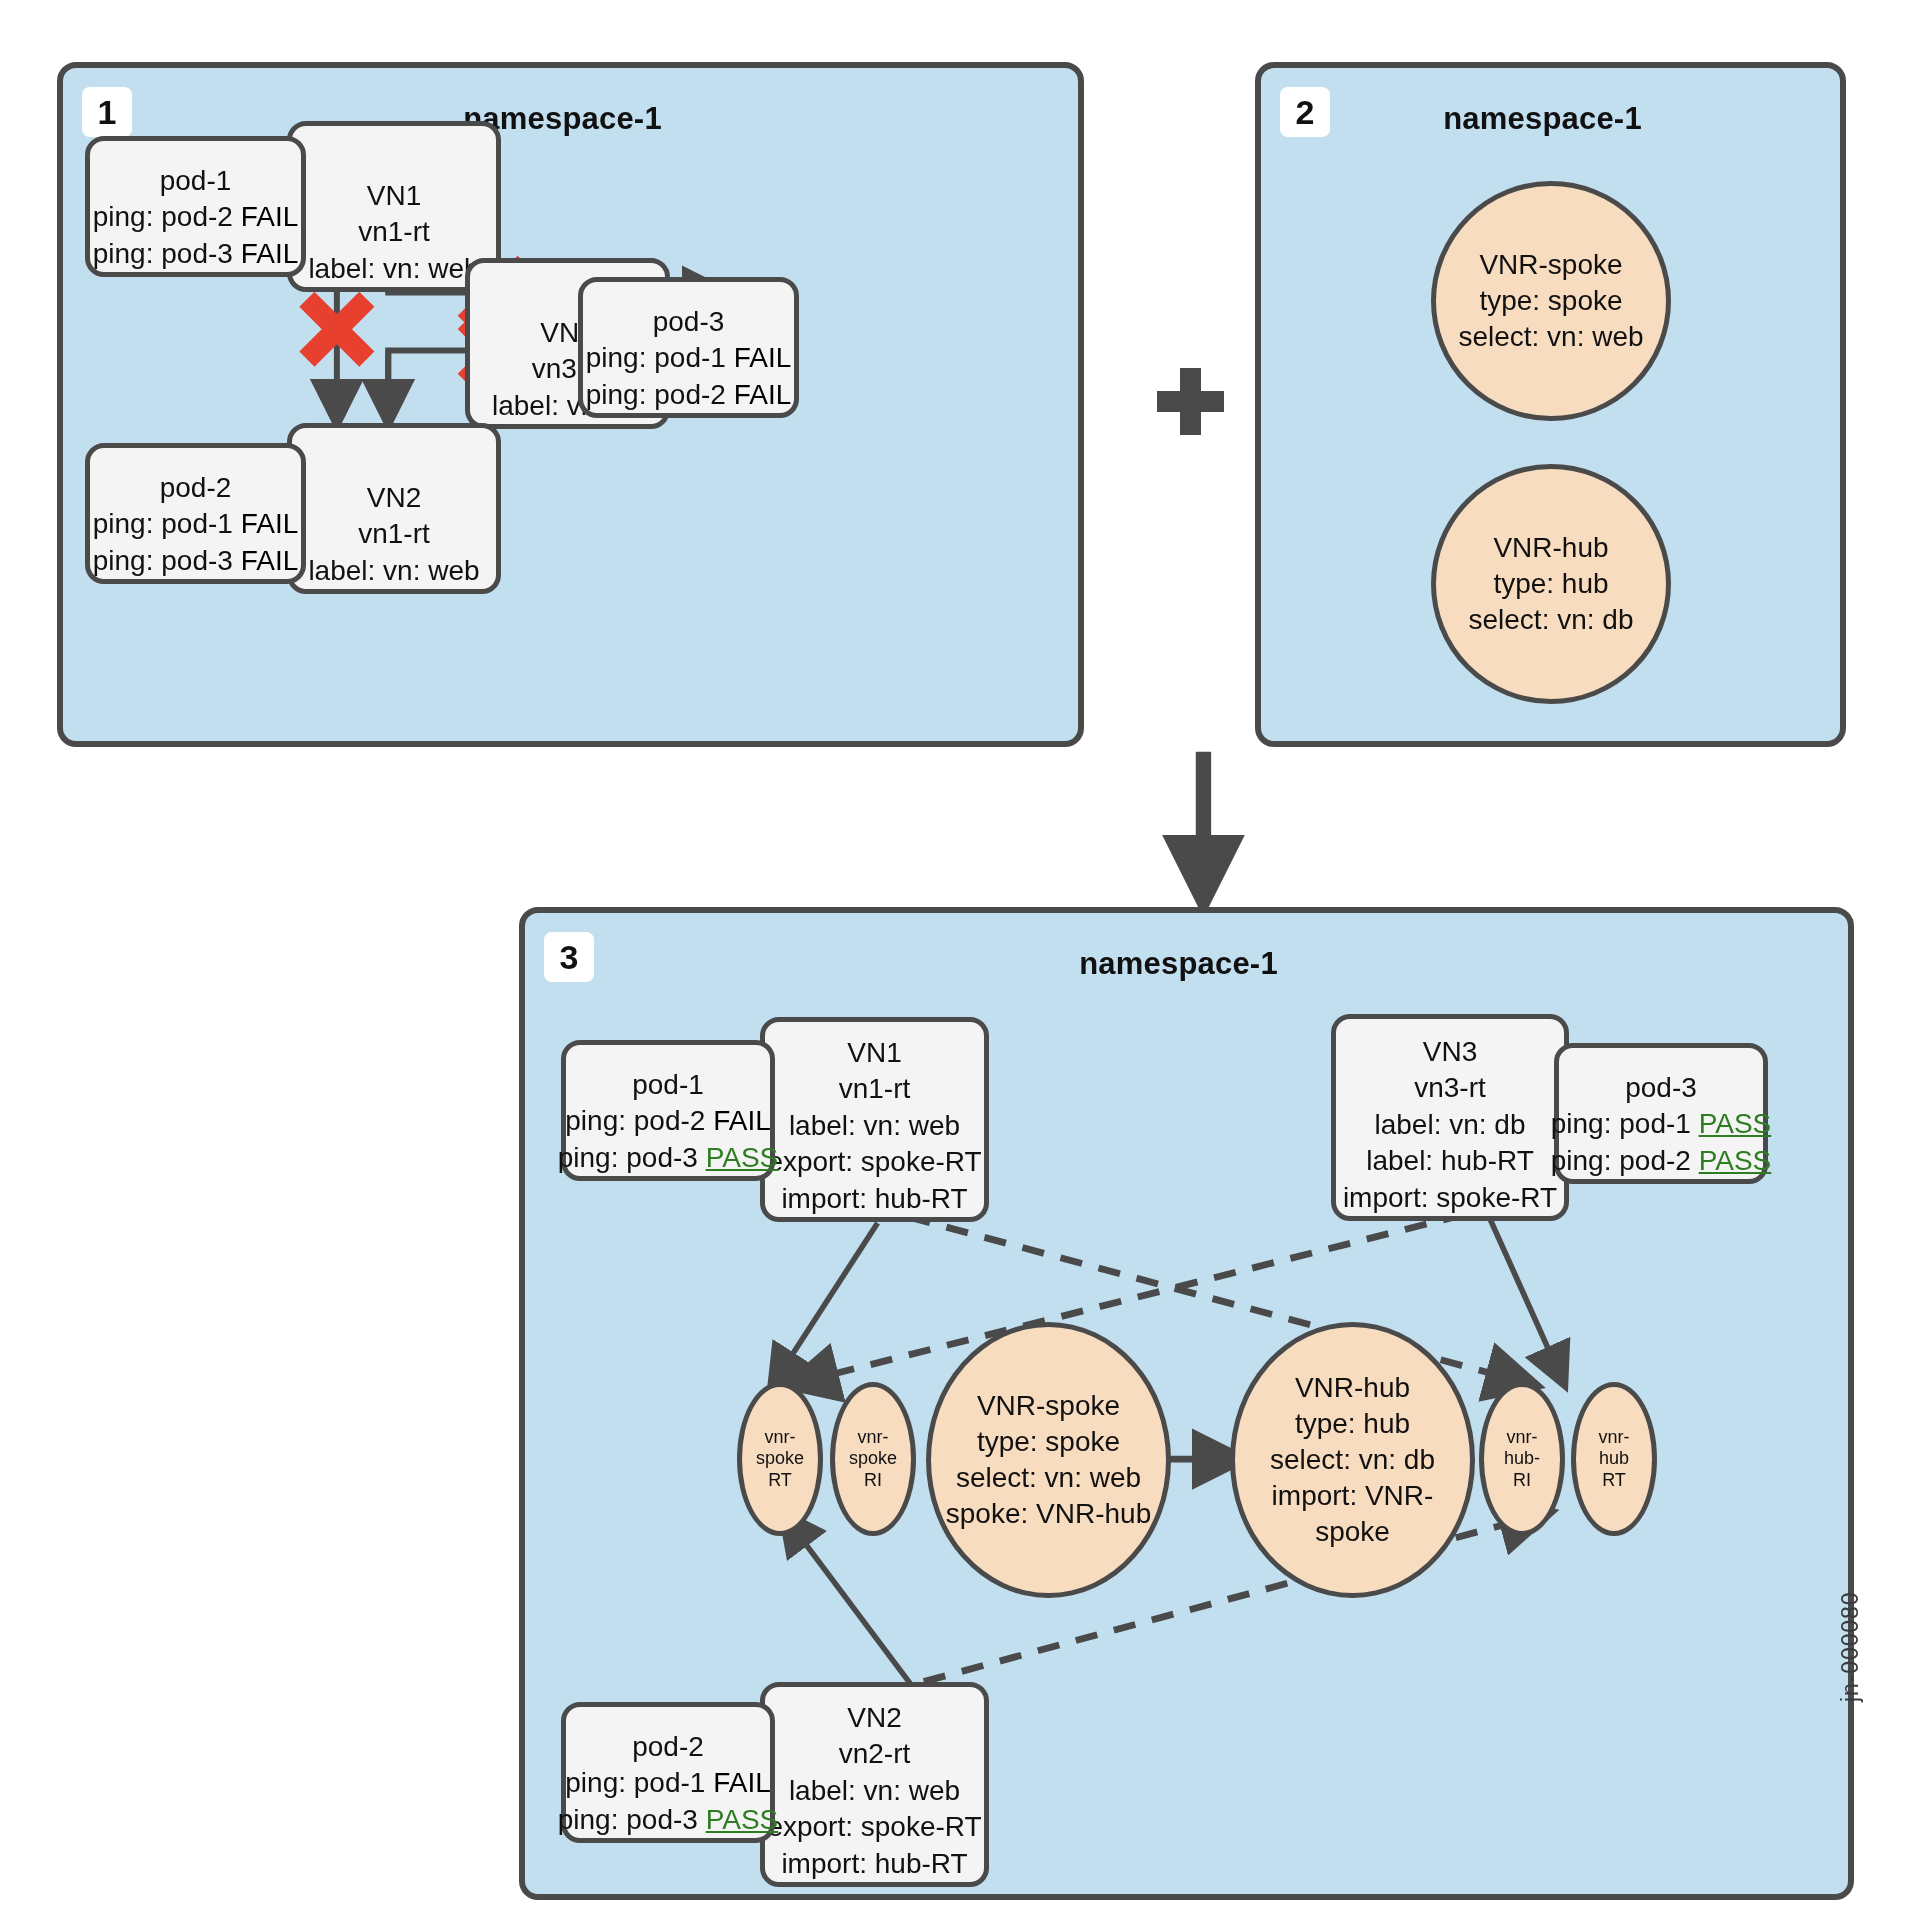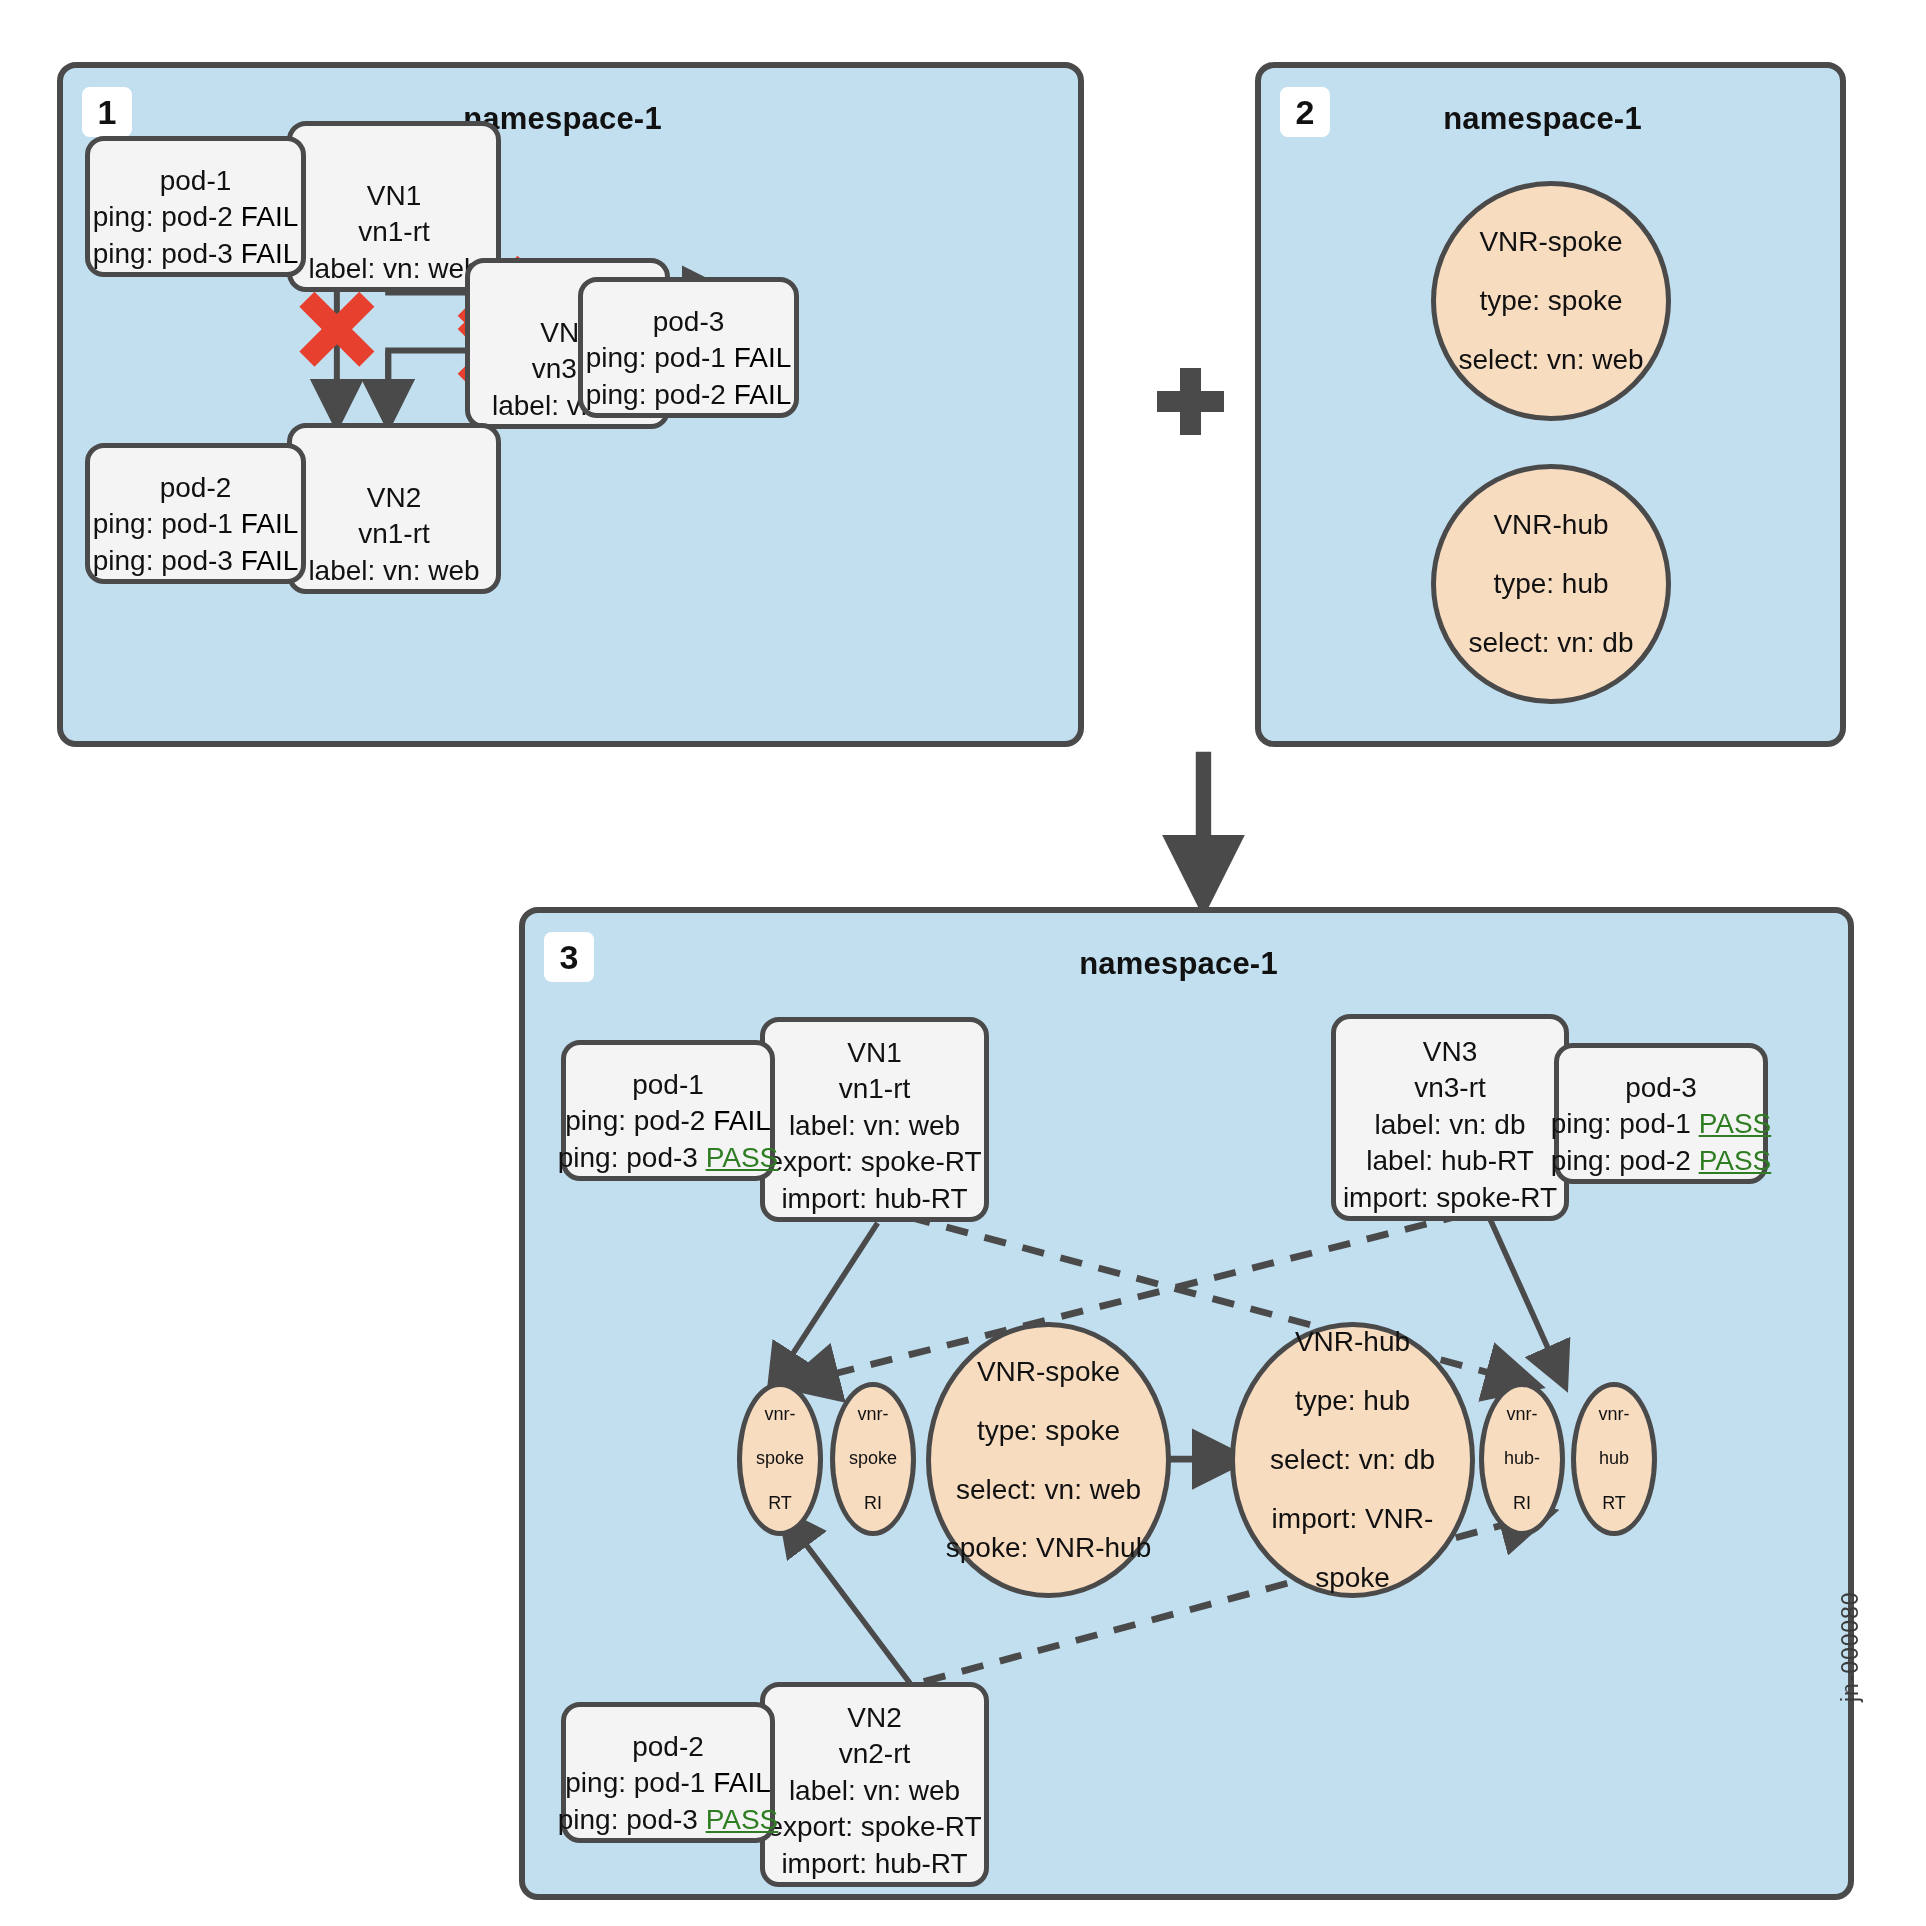--- a/index.html
+++ b/index.html
@@ -54,21 +54,21 @@
   
   .ell{
     position:absolute;box-sizing:border-box;
     background:#f8dcc0;
     border:5.1px solid #4a4a4a;
     border-radius:50%;
     display:flex;flex-direction:column;
     align-items:center;justify-content:center;
     text-align:center;
     font-size:28px;line-height:1.28;
-    color:#111;white-space:nowrap;gap:23px;
+    color:#111;white-space:nowrap;
   }
   .ell.small{font-size:18px;line-height:1.18;}
 
   
   svg.ovl{position:absolute;left:0;top:0;overflow:visible;pointer-events:none;}
 
   
   #plus-sign{
     position:absolute;left:1157px;top:368px;
     width:67px;height:67px;

